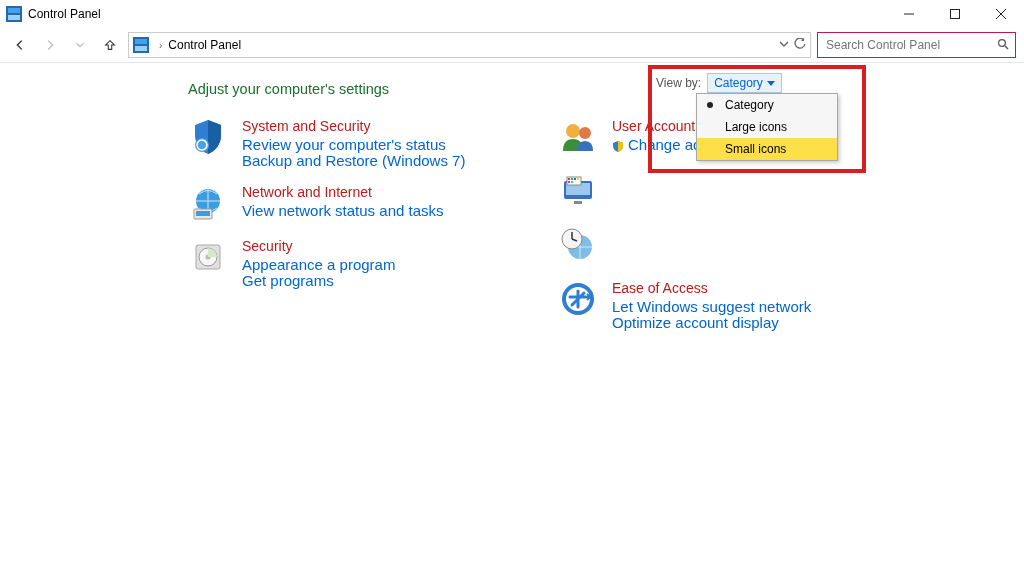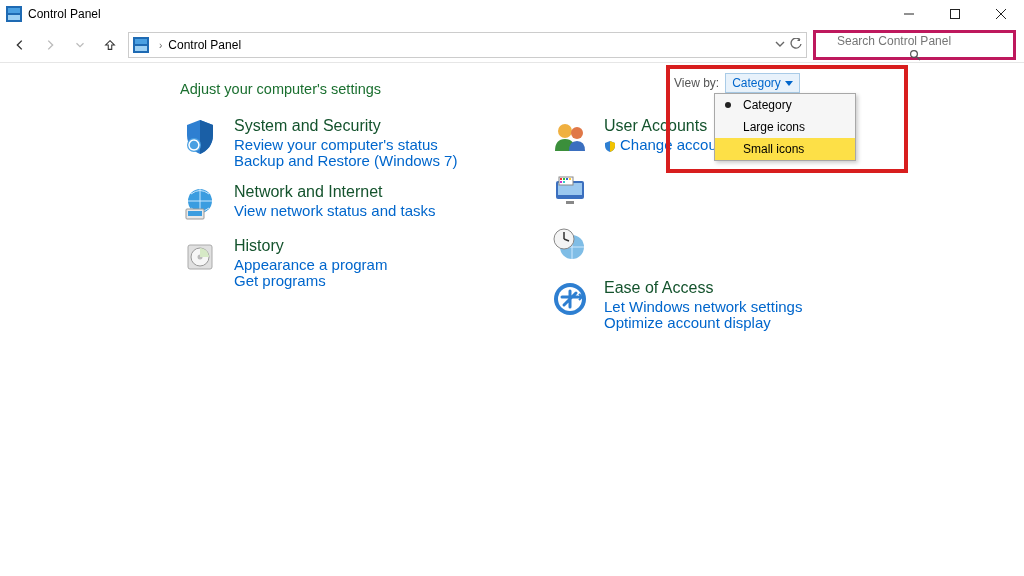--- a/index.html
+++ b/index.html
@@ -70,41 +70,41 @@
     margin: 0 4px 0 0;
     display: inline-flex;
   }
   .address-bar .sep-chevron { margin: 0 6px; color: #666; font-size: 10px; }
   .address-bar .crumb-text { color: #000; }
   .address-bar .tail-controls { margin-left: auto; display: flex; align-items: center; gap: 4px; color: #666; }
   .address-bar .tail-controls svg { width: 12px; height: 12px; }
 
   .search-box {
     width: 185px; height: 24px;
-    border: 3px solid #be185d;
+    border: 1px solid #be185d;
     display: flex; align-items: center;
     padding: 0 6px;
     background: #fff;
-    flex-direction: column;
   }
   .search-box input {
     border: none; outline: none;
     flex: 1;
     font-size: 12px;
     color: #777;
   }
   .search-box .mag { color: #555; }
   .search-box .mag svg { width: 12px; height: 12px; }
 
   .thin-divider { height: 1px; background: #e6e6e6; }
 
   
   .content {
     position: relative;
     padding: 18px 40px 0 180px;
+    margin-left: 8px;
   }
   .page-heading {
     color: #1a6f2f; 
     font-size: 14.5px;
     margin-bottom: 20px;
   }
 
   .categories {
     display: flex;
     gap: 70px;
@@ -118,44 +118,44 @@
     align-items: flex-start;
   }
   .cat-icon {
     width: 40px; height: 40px;
     display: flex; align-items: center; justify-content: center;
     flex-shrink: 0;
   }
   .cat-icon svg { width: 40px; height: 40px; }
   .cat-body { display: flex; flex-direction: column; }
   .cat-title {
-    color: #14532d;
-    font-size: 16px;
+    color: #b91c1c;
+    font-size: 14px;
     line-height: 18px;
     margin-bottom: 2px;
   }
   .cat-link {
     color: #0066cc;
     font-size: 15px;
     line-height: 16px;
     cursor: pointer;
   }
   .shield-badge {
     display: inline-flex;
     width: 12px; height: 12px;
     margin-right: 4px;
     vertical-align: -2px;
   }
 
   
   .viewby-area {
     position: absolute;
-    left: 670px;
+    left: 644px;
     top: 6px;
-    width: 234px;
+    width: 210px;
     height: 100px;
   }
   .red-highlight {
     position: absolute;
     left: -4px; top: -4px;
     right: -4px; bottom: -4px;
     border: 4px solid #d81e1e;
     pointer-events: none;
   }
   .viewby-row {
@@ -364,21 +364,21 @@
       <div class="cat">
         <div class="cat-icon">
           <svg viewBox="0 0 40 40">
               <rect x="8" y="8" width="24" height="24" rx="2" fill="#e0e0e0" stroke="#aaa"></rect>
               <circle cx="20" cy="20" r="9" fill="#f6f6f6" stroke="#999"></circle>
               <circle cx="20" cy="20" r="2.5" fill="#bbb"></circle>
               <path d="M20 11 A9 9 0 0 1 29 20 L20 20 Z" fill="#d6e9c6"></path>
             </svg>
         </div>
         <div class="cat-body">
-          <a class="cat-title">History</a>
+          <a class="cat-title">Security</a>
           <a class="cat-link">Appearance a program</a>
           <a class="cat-link">Get programs</a>
         </div>
       </div>
 
     </div>
 
     <div class="col">
 
       <div class="cat">
@@ -438,21 +438,21 @@
         <div class="cat-icon">
           <svg viewBox="0 0 40 40">
               <circle cx="20" cy="20" r="16" fill="#2e7fd1"></circle>
               <circle cx="20" cy="20" r="12" fill="#fff"></circle>
               <path d="M12 18 L28 18 M20 12 L20 28 M14 26 L26 14" stroke="#2e7fd1" stroke-width="3" stroke-linecap="round"></path>
               <path d="M26 18 L32 18 L29 15 M32 18 L29 21" stroke="#2e7fd1" stroke-width="2" fill="none"></path>
             </svg>
         </div>
         <div class="cat-body">
           <a class="cat-title">Ease of Access</a>
-          <a class="cat-link">Let Windows network settings</a>
+          <a class="cat-link">Let Windows suggest network</a>
           <a class="cat-link">Optimize account display</a>
         </div>
       </div>
 
     </div>
   </div>
 
 </div>
 
 </body></html>

